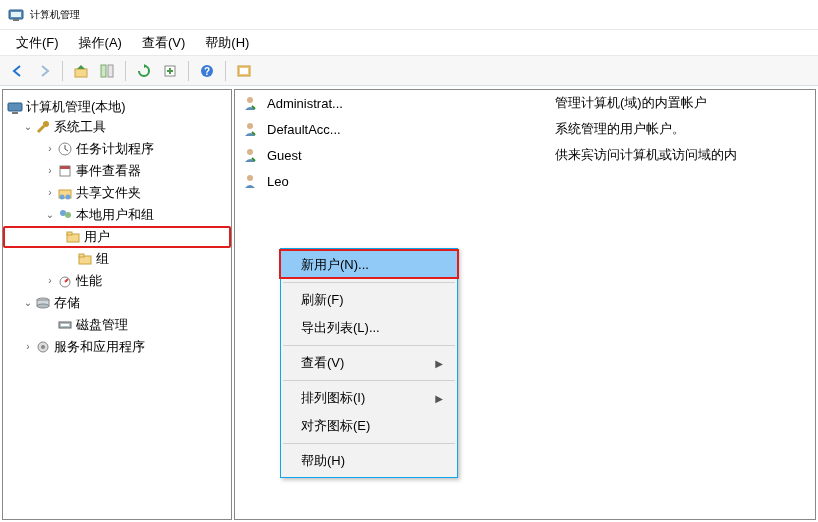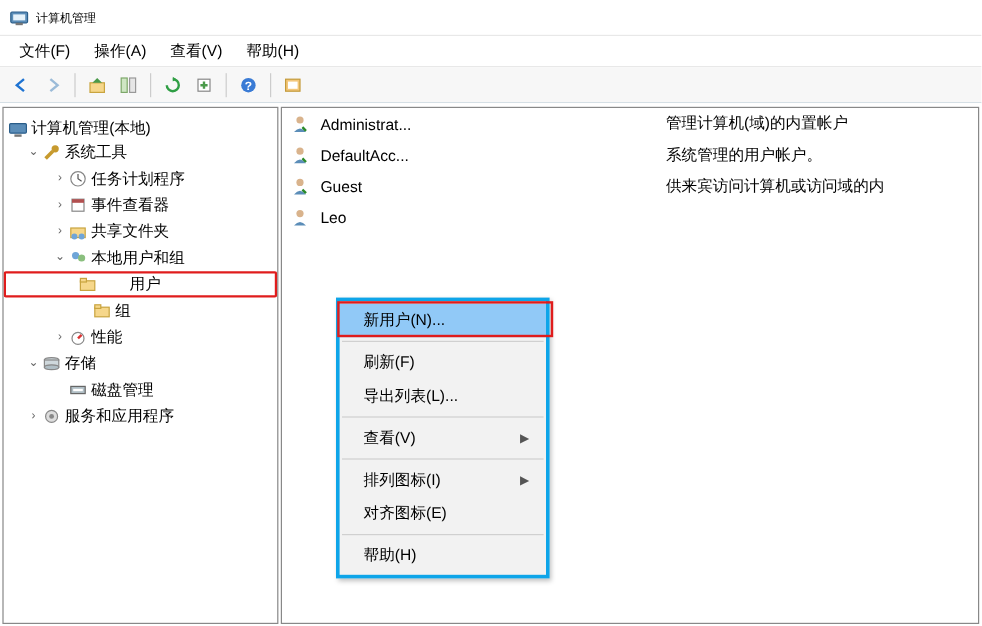--- a/index.html
+++ b/index.html
@@ -50,21 +50,21 @@
   .listpane {
     flex: 1; border: 1px solid #888; margin: 2px 2px 2px 1px;
     background: #fff; position: relative; overflow: hidden;
   }
   .tree { padding: 4px 0; }
   .node { display: flex; align-items: center; height: 22px; }
   .node .toggle { width: 14px; text-align: center; color: #666; font-size: 10px; user-select: none; line-height: 14px; }
   .node .gap { display:inline-block; width:14px; }
   .node .label { margin-left: 3px; white-space: nowrap; }
   .node .nicon { width: 16px; height: 16px; display:inline-flex; align-items:center; justify-content:center; }
-  .node.selected-red { border: 2px solid #e01c1c; border-radius: 2px; gap: 24px; }
+  .node.selected-red { border: 2px solid #e01c1c; border-radius: 2px; }
   .indent0 { padding-left: 4px; align-items: flex-end; }
   .indent1 { padding-left: 18px; }
   .indent2 { padding-left: 40px; }
   .indent3 { padding-left: 60px; }
   .listheader {
     display: flex; height: 24px; border-bottom: 1px solid #e5e5e5;
     font-size: 13px; color: #000; background: #fff;
   }
   .colh { padding: 3px 8px; border-right: 1px solid #f0f0f0; }
   .col-name { width: 118px; }
@@ -75,21 +75,21 @@
     display: flex; height: 26px; align-items: center;
   }
   .row .cell { padding: 0 8px; overflow: hidden; text-overflow: ellipsis; white-space: nowrap; }
   .row .ricon { width: 18px; height: 18px; margin-left: 6px; display:inline-flex; align-items:center; justify-content:center; }
   .row .name { width: 112px; }
   .context-menu {
     position: absolute;
     left: 45px; top: 158px;
     width: 178px;
     background: #f2f2f2;
-    border: 3px solid #0ea5e9;
+    border: 1px solid #0ea5e9;
     box-shadow: 2px 2px 4px rgba(0,0,0,0.25);
     padding: 2px 0;
   }
   .cm-item {
     height: 28px; display: flex; align-items: center;
     padding: 0 14px 0 20px; font-size: 13px;
     justify-content: space-between;
   }
   .cm-item.highlighted { background: #91c9f7; }
   .cm-sep { height: 1px; background: #d0d0d0; margin: 3px 2px; }

